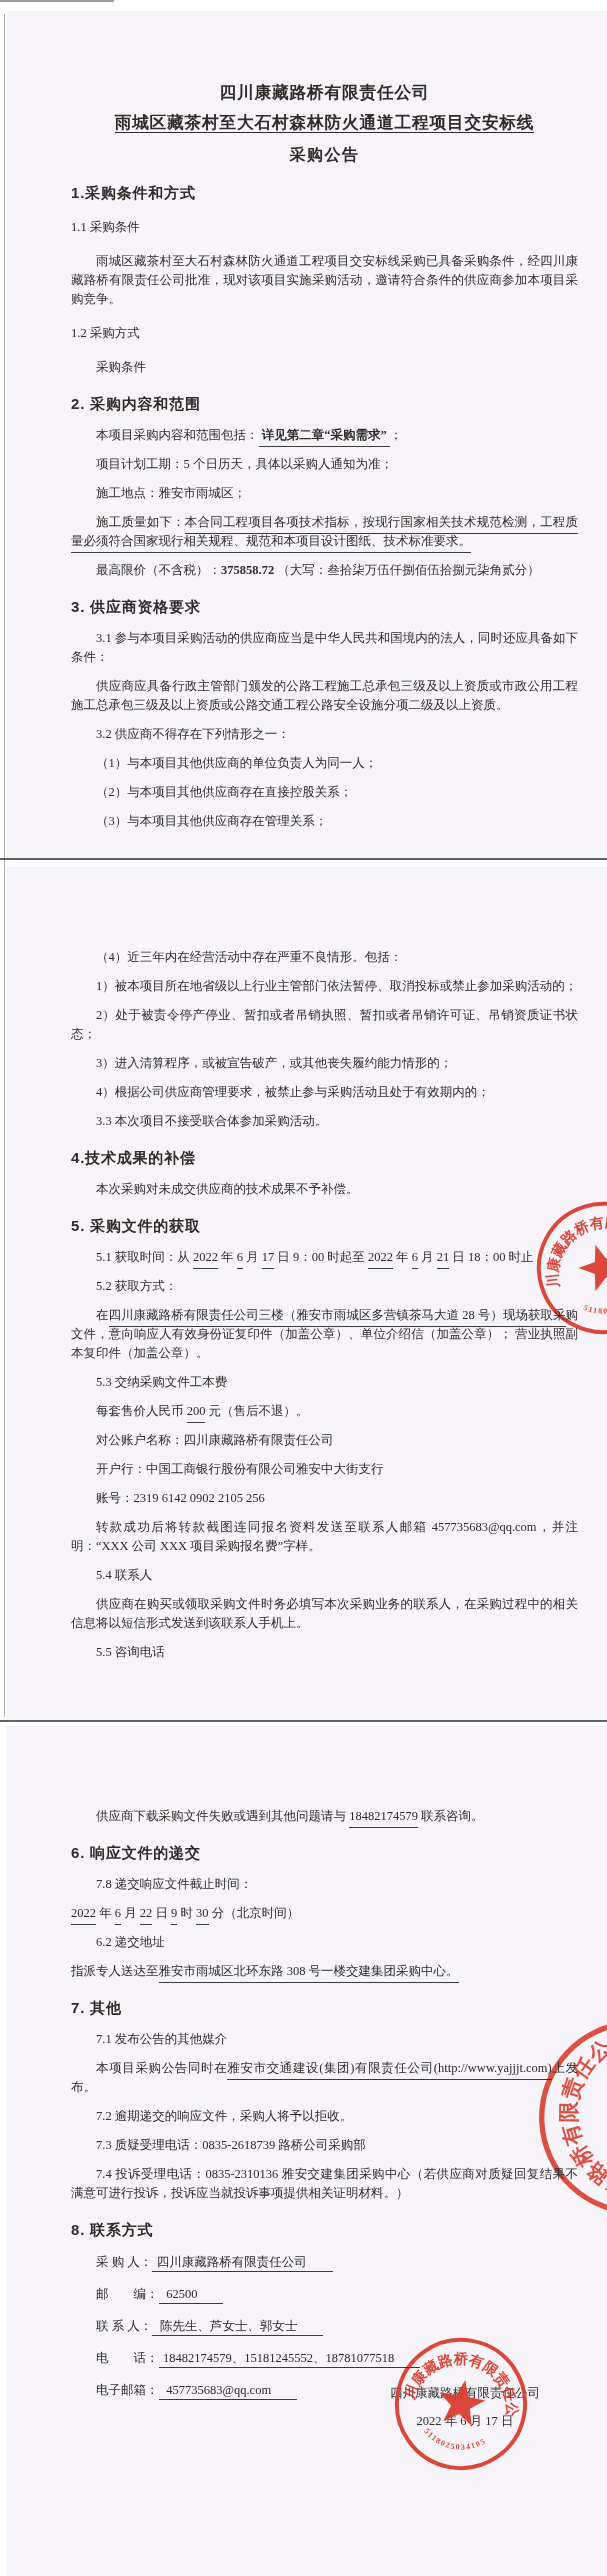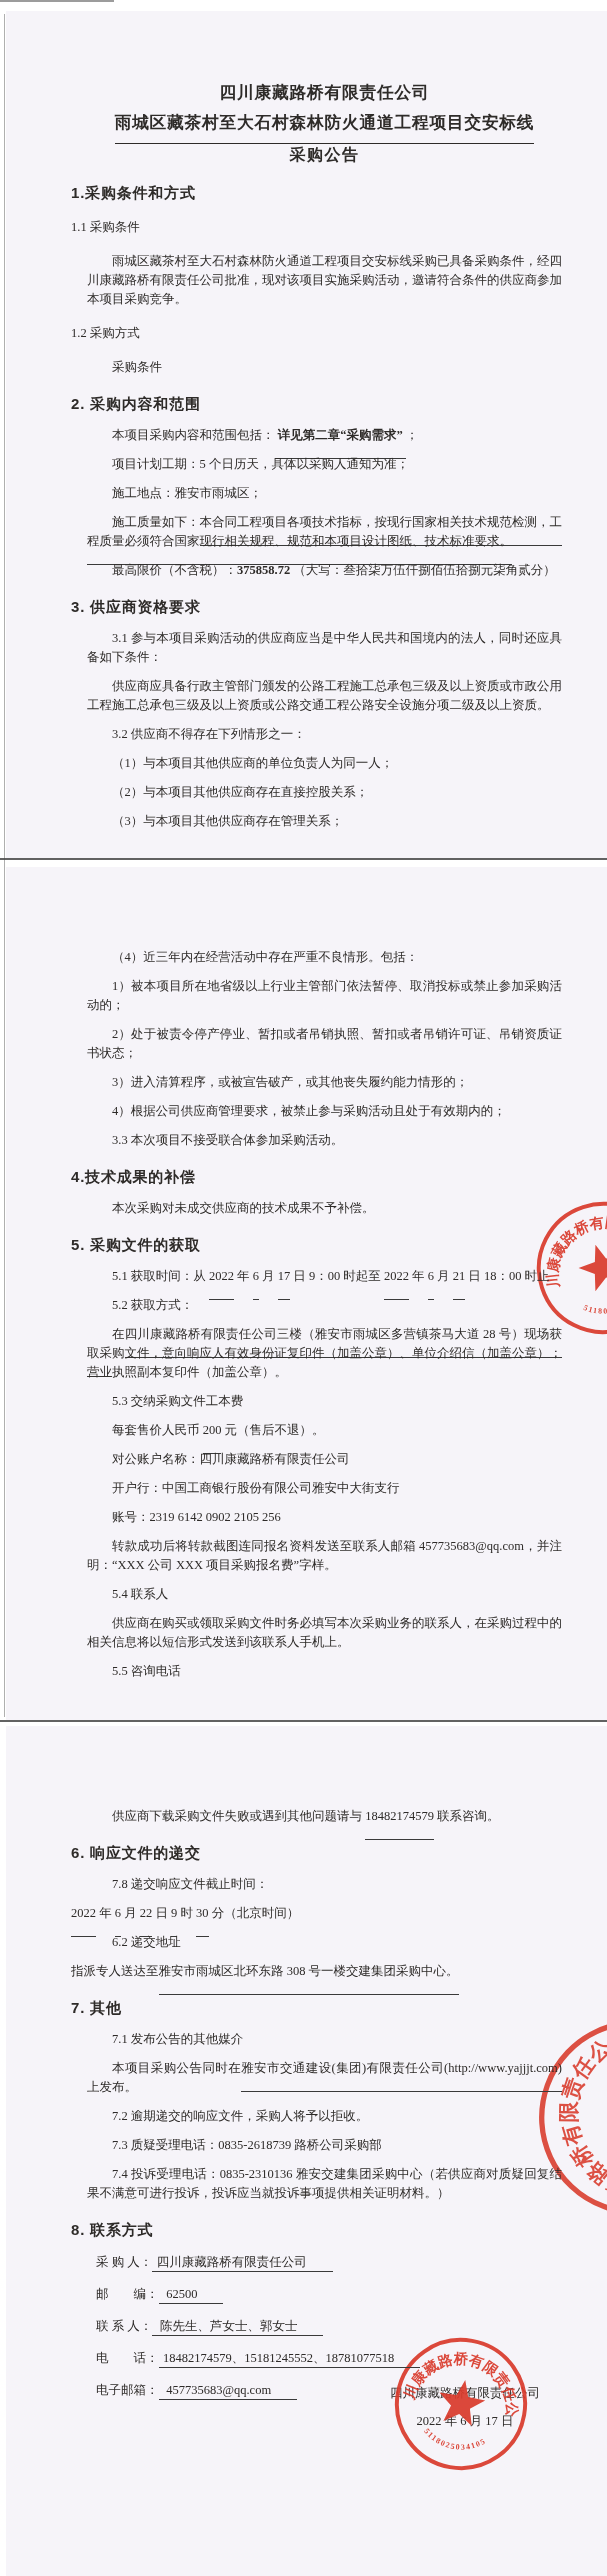--- a/index.html
+++ b/index.html
@@ -11,30 +11,30 @@
   #page2{top:867px;height:853px;padding-top:71px;}
   #page3{top:1726px;height:850px;padding-top:71px;}
   .sep{position:absolute;left:0;width:607px;height:2.3px;background:#474747;opacity:.85;}
   #sep1{top:858px;} #sep2{top:1720px;}
   .edge-v{position:absolute;left:3.8px;top:13.7px;width:1.5px;height:1703px;background:#6e6e6e;opacity:.55;}
   .edge-t{position:absolute;left:0;top:0;width:114px;height:1.5px;background:#5a5a5a;opacity:.6;}
 
   .blk{position:relative;}
   .t1{font-size:16.7px;font-weight:700;text-align:center;letter-spacing:0.8px;margin:0 0 7.6px;}
   .t2{font-size:16.7px;font-weight:700;text-align:center;letter-spacing:0.8px;margin:0 0 10.6px;}
-  .t2 span{border-bottom:1.5px solid #2e2b29;padding-bottom:11px;}
+  .t2 span{border-bottom:1.5px solid #2e2b29;padding-bottom:0;}
   .t3{font-size:16px;font-weight:700;text-align:center;letter-spacing:1.5px;margin:0 0 4.6px;}
   .h{font-family:"Liberation Sans",sans-serif;font-size:15px;font-weight:700;
      letter-spacing:0.8px;margin:18px 0 12px;}
   .sub{font-size:12.5px;margin:16px 0;}
-  .p{font-size:12.5px;line-height:19px;text-indent:2em;margin:10px 16px;text-align:justify;}
+  .p{font-size:12.5px;line-height:19px;text-indent:2em;margin:10px 0;text-align:justify;}
   .pnl{font-size:12.5px;line-height:19px;margin:10px 0;}
   .ct{font-size:12.5px;line-height:19px;margin:13px 0 13px 2em;}
   .ct .u{padding:0 26px 1.5px 4.6px;}
-  .u{border-bottom:0.8px solid #3a3a3a;padding-bottom:16px;}
+  .u{border-bottom:0.8px solid #3a3a3a;padding-bottom:4px;}
   .b{font-weight:700;}
 
   .seal{position:absolute;opacity:.92;}
   #seal1{left:525px;top:329px;transform:rotate(-18deg);}
   #seal2{left:524px;top:285px;transform:rotate(-115deg);opacity:.88;}
   #seal3{left:383px;top:606px;transform:rotate(10deg);}
   .sign{position:absolute;left:349px;top:653px;width:220px;text-align:center;
         font-size:12.5px;line-height:28px;}
 </style>
 </head>

